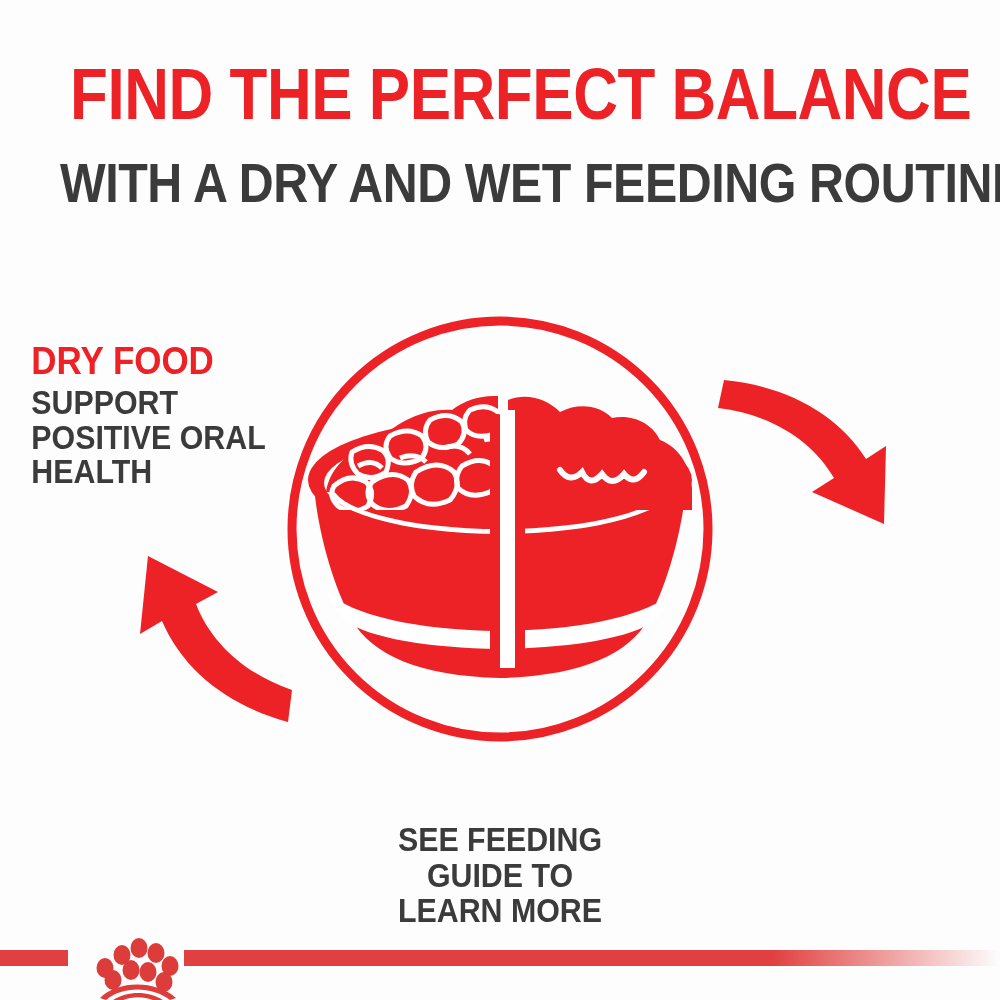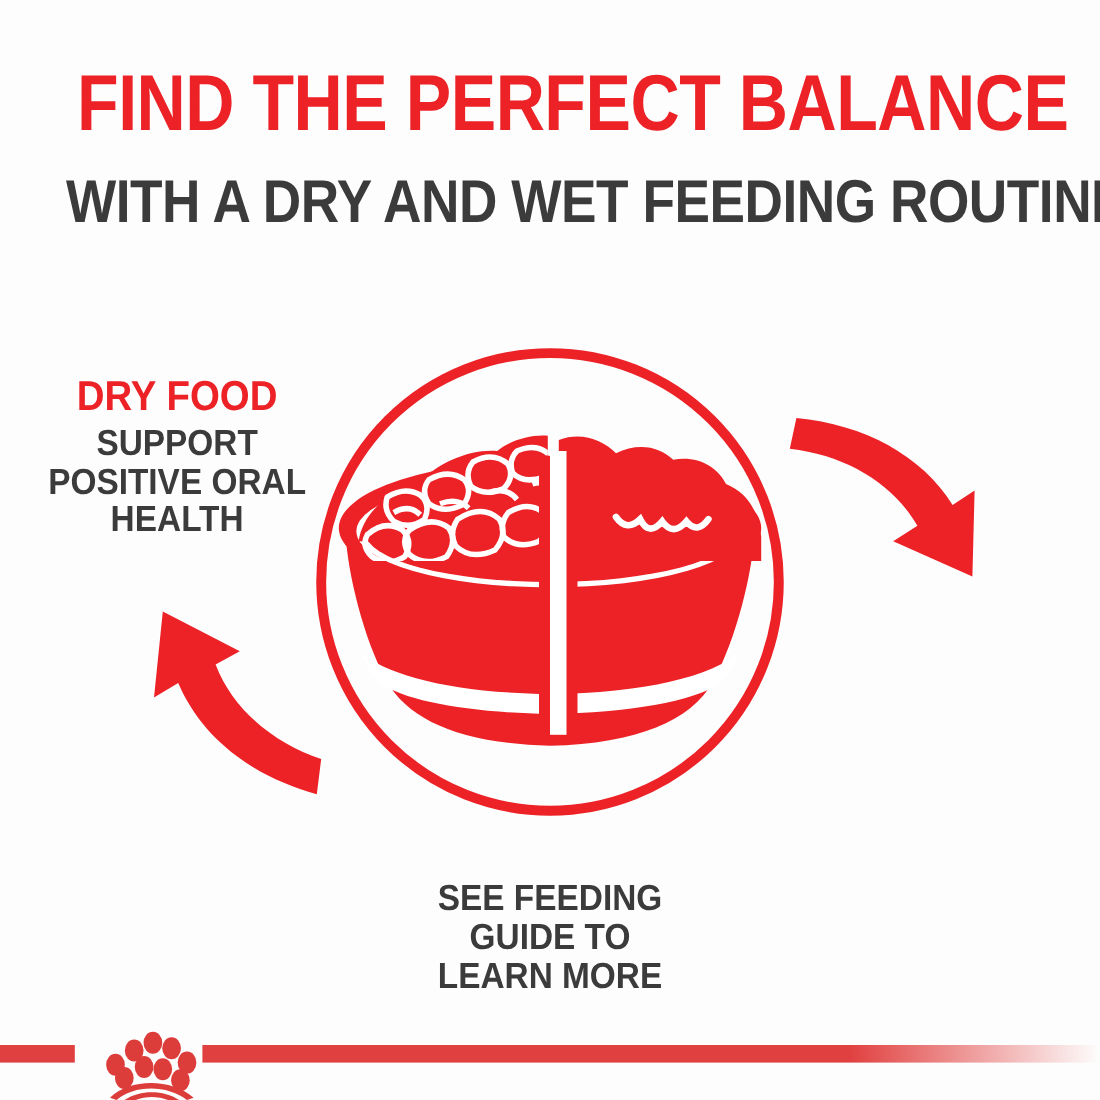--- a/index.html
+++ b/index.html
@@ -39,21 +39,21 @@
   #subtitle {
     top: 156px;
     font-size: 55px;
     color: #3b3b3b;
     transform: scaleX(0.88);
   }
 
   
   .callout {
     position: absolute;
-    text-align: center;
+    text-align: left;
     line-height: 1.05;
   }
   .callout .cap {
     font-size: 38px;
     font-weight: 700;
     color: #ec2227;
     display: block;
     transform: scaleX(0.92);
     transform-origin: center center;
     margin-bottom: 4px;
@@ -75,21 +75,21 @@
   #wet-callout {
     right: 10px;
     top: 548px;
     width: 290px;
   }
 
   
   #bottom-caption {
     position: absolute;
     left: 0;
-    top: 798px;
+    top: 822px;
     width: 1000px;
     text-align: center;
     line-height: 1.08;
   }
   #bottom-caption .body-line {
     display: block;
     font-size: 33px;
     font-weight: 700;
     color: #3b3b3b;
     transform: scaleX(0.92);

